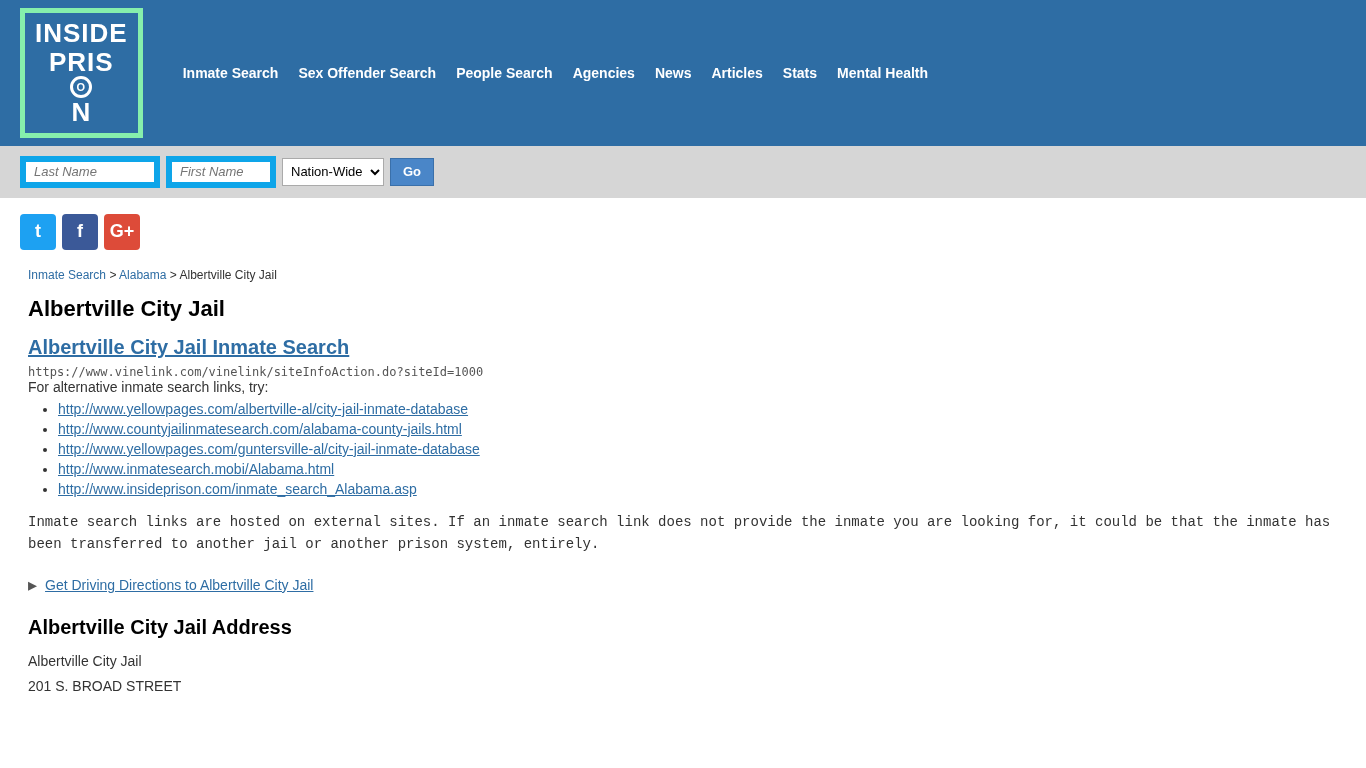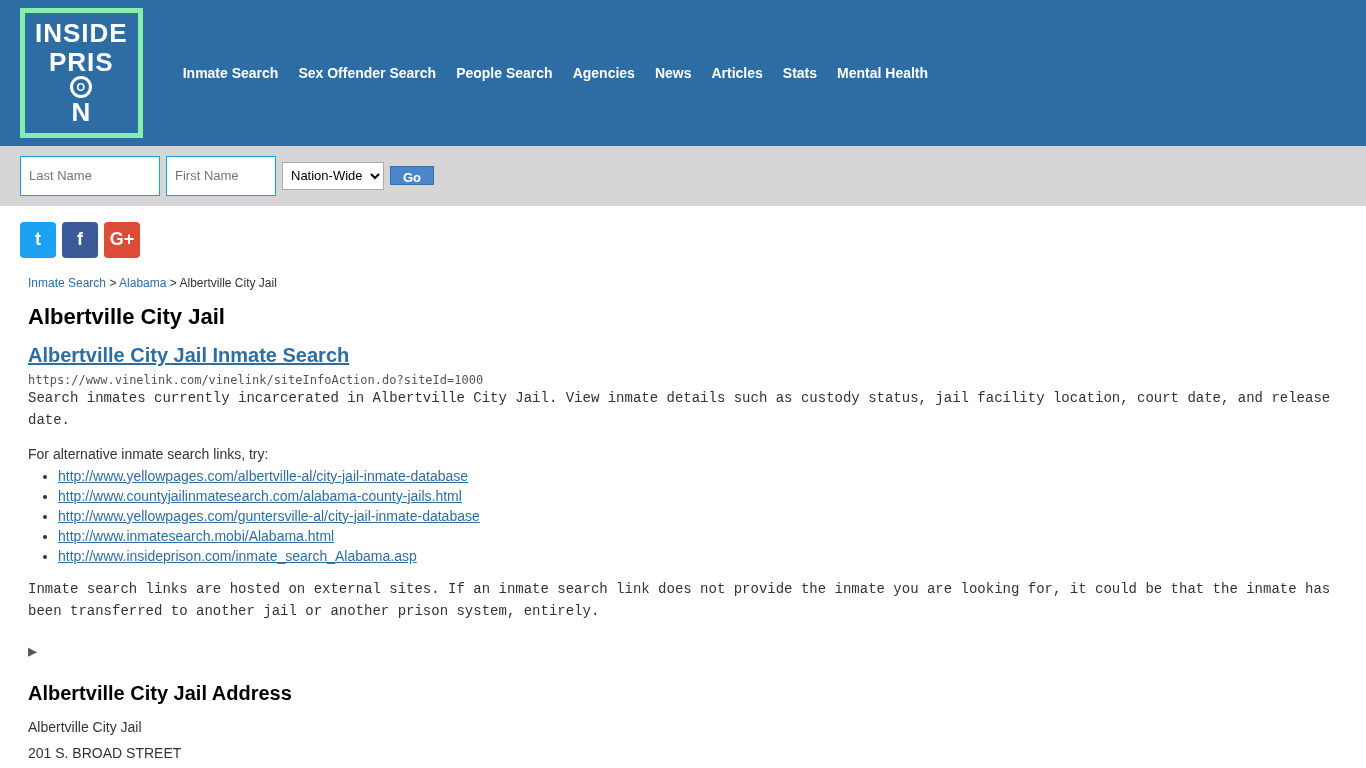--- a/index.html
+++ b/index.html
@@ -68,44 +68,45 @@
 
     
     #search-bar {
       background: #d6d6d6;
       padding: 10px 20px;
       display: flex;
       align-items: center;
       gap: 6px;
     }
     #search-bar input {
-      border: 1px solid #0ea5e9;
+      border: 6px solid #0ea5e9;
       padding: 4px 8px;
       font-size: 13px;
-      height: 40px;
+      height: 32px;
       background: #fff;
+      font-style: italic;
     }
     #lastname-input { width: 140px; }
     #firstname-input { width: 110px; }
     #search-bar select {
       border: 1px solid #aaa;
       padding: 3px 4px;
       font-size: 13px;
       height: 28px;
       background: #fff;
     }
     #go-button {
       background: #4a86c8;
       color: #fff;
       border: 1px solid #3a70aa;
       padding: 3px 12px;
       font-size: 13px;
       font-weight: bold;
       cursor: pointer;
-      height: 19px;
+      height: 28px;
     }
 
     
     #social-row {
       padding: 16px 20px 8px 20px;
       display: flex;
       gap: 6px;
     }
     .social-icon {
       width: 36px;
@@ -281,36 +282,36 @@
     <span> &gt; </span>
     <span>Albertville City Jail</span>
   </div>
 
   <h1 id="page-title">Albertville City Jail</h1>
 
   <a id="inmate-search-link" href="#">Albertville City Jail Inmate Search</a>
 
   <div id="vinelink-url">https://www.vinelink.com/vinelink/siteInfoAction.do?siteId=1000</div>
 
-  <p id="description-text">Search inmates currently incarcerated in Albertville City Jail. View inmate details such as custody status, jail facility location, court date, and release date.</p>
 
   <p id="alt-links-intro">For alternative inmate search links, try:</p>
 
   <ul id="alt-links-list">
     <li><a href="#">http://www.yellowpages.com/albertville-al/city-jail-inmate-database</a></li>
     <li><a href="#">http://www.countyjailinmatesearch.com/alabama-county-jails.html</a></li>
     <li><a href="#">http://www.yellowpages.com/guntersville-al/city-jail-inmate-database</a></li>
     <li><a href="#">http://www.inmatesearch.mobi/Alabama.html</a></li>
     <li><a href="#">http://www.insideprison.com/inmate_search_Alabama.asp</a></li>
   </ul>
 
   <p id="disclaimer-text">Inmate search links are hosted on external sites. If an inmate search link does not provide the inmate you are looking for, it could be that the inmate has been transferred to another jail or another prison system, entirely.</p>
 
   <div id="driving-directions-row">
     <span class="car-icon">▸</span>
+    <a id="driving-directions-link" href="#">Get Driving Directions to Albertville City Jail</a>
   </div>
 
   <h2 id="address-title">Albertville City Jail Address</h2>
   <div id="address-block">
     <div>Albertville City Jail</div>
     <div>201 S. BROAD STREET</div>
   </div>
 
 </div>
 

